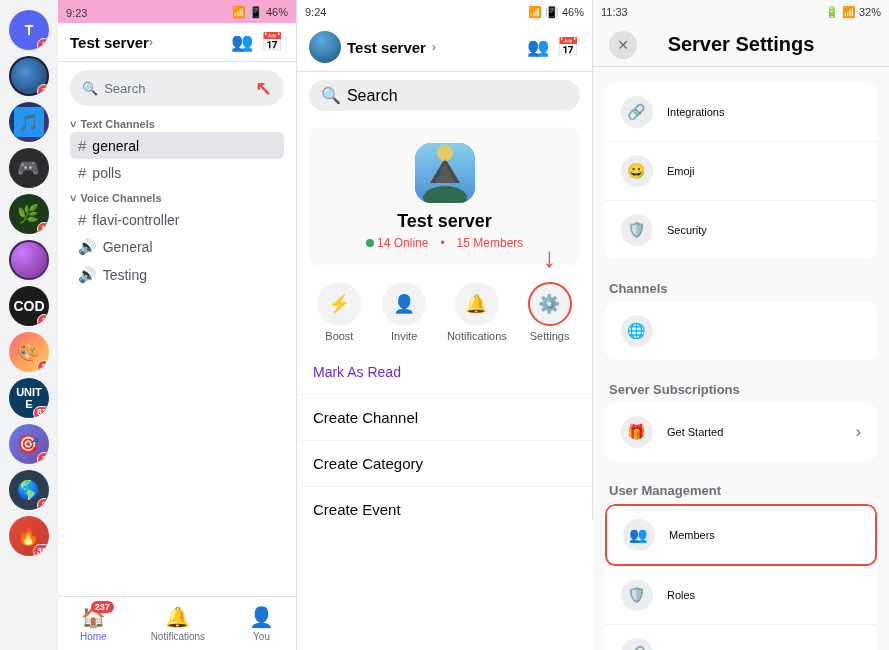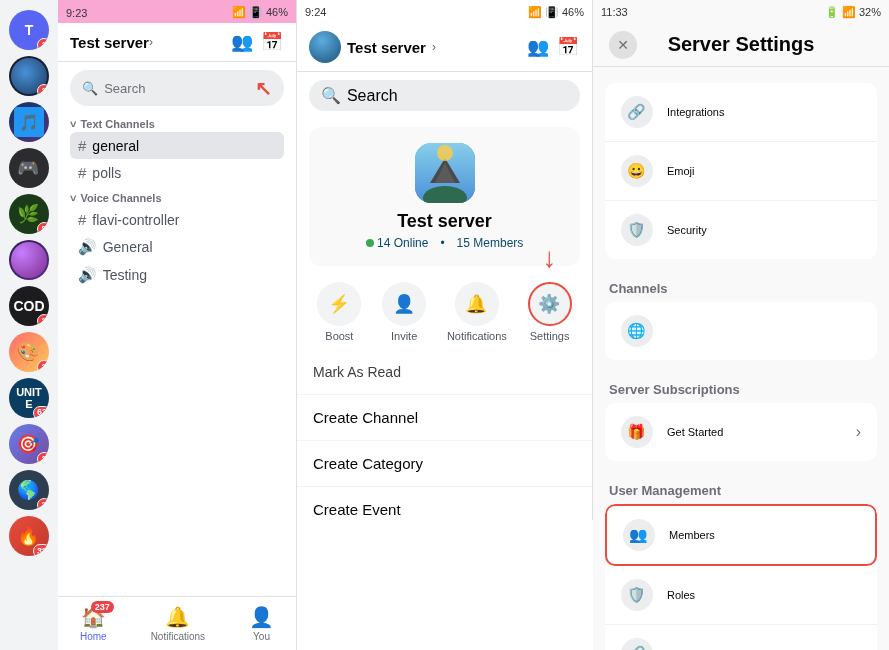--- a/index.html
+++ b/index.html
@@ -198,21 +198,21 @@
       height: 60px;
       border-radius: 16px;
       background: linear-gradient(135deg, #7ec8e3, #4a90d9, #2d6a9f);
       margin-bottom: 4px;
       overflow: hidden;
       display: flex;
       align-items: center;
       justify-content: center;
     }
     .server-card-name { font-size: 18px; font-weight: 700; color: #060607; }
-    .server-stats { font-size: 12px; color: #0c4a6e; display: flex; gap: 12px; align-items: center; }
+    .server-stats { font-size: 12px; color: #ef4444; display: flex; gap: 12px; align-items: center; }
     .online-dot { width: 8px; height: 8px; border-radius: 50%; background: #3ba55c; display: inline-block; }
     .action-buttons {
       display: flex;
       justify-content: space-around;
       padding: 8px 12px;
       gap: 4px;
     }
     .action-btn {
       display: flex;
       flex-direction: column;
@@ -501,21 +501,21 @@
     </div>
     <div class="action-btn" style="position:relative;">
       <div class="action-btn-icon" style="border: 2px solid #e74c3c;">⚙️</div>
       <span class="action-btn-label">Settings</span>
 
       <div style="position:absolute; top:-40px; left:50%; transform:translateX(-50%); color:#e74c3c; font-size:28px; font-weight:bold;">↓</div>
     </div>
   </div>
 
   <div>
-    <div class="menu-item" style="color:#404040; font-size:14px;">Mark As Read</div>
+    <div class="menu-item" style="color:#6d28d9; font-size:14px;">Mark As Read</div>
     <div class="menu-item">Create Channel</div>
     <div class="menu-item">Create Category</div>
     <div class="menu-item">Create Event</div>
   </div>
 </div>
 
 <div class="panel3">
   <div class="panel3-status">
     <span>11:33</span>
     <span>🔋 📶 32%</span>

